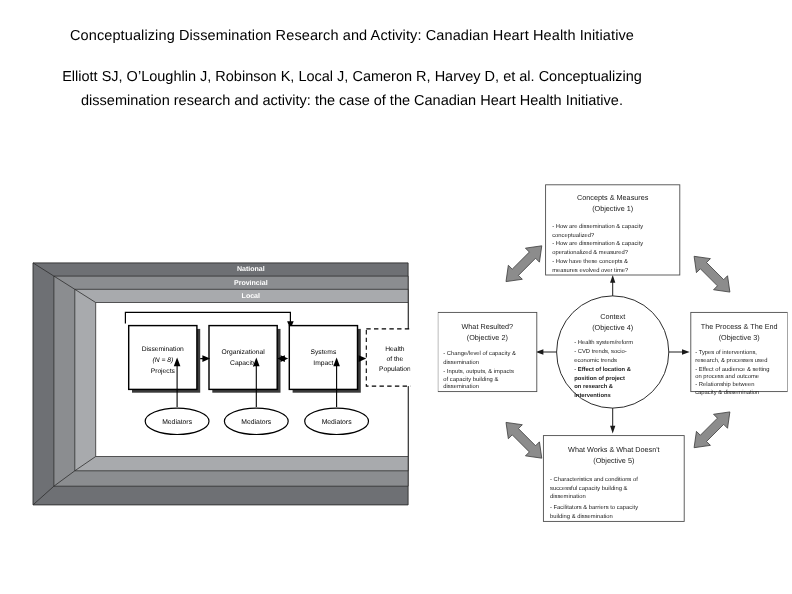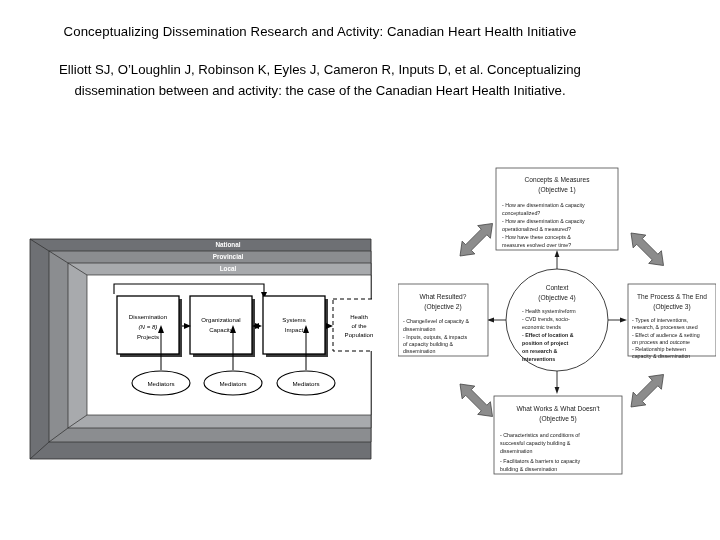--- a/index.html
+++ b/index.html
@@ -103,22 +103,22 @@
     font-size: 5.3px;
     font-weight: bold;
   }
 </style>
 </head>
 <body>
 
 <div id="header-block">
   <div id="slide-title">Conceptualizing Dissemination Research and Activity: Canadian Heart Health Initiative</div>
   <div id="citation">
-    <div>Elliott SJ, O’Loughlin J, Robinson K, Eyles J, Cameron R, Inputs D, et al. Conceptualizing</div>
-    <div>dissemination between and activity: the case of the Canadian Heart Health Initiative.</div>
+    <div>Elliott SJ, O’Loughlin J, Robinson K, Local J, Cameron R, Harvey D, et al. Conceptualizing</div>
+    <div>dissemination research and activity: the case of the Canadian Heart Health Initiative.</div>
   </div>
 </div>
 
 <div id="left-diagram">
   <svg width="345" height="235" viewBox="0 0 345 235" xmlns="http://www.w3.org/2000/svg">
 
     <g>
       <polygon points="2,2 343,2 343,222 2,222" fill="#6e7074" stroke="#2b2b2b" stroke-width="0.8"></polygon>
 
       <polygon points="21,14 343,14 343,205 21,205" fill="#8b8d90" stroke="#2b2b2b" stroke-width="0.7"></polygon>

